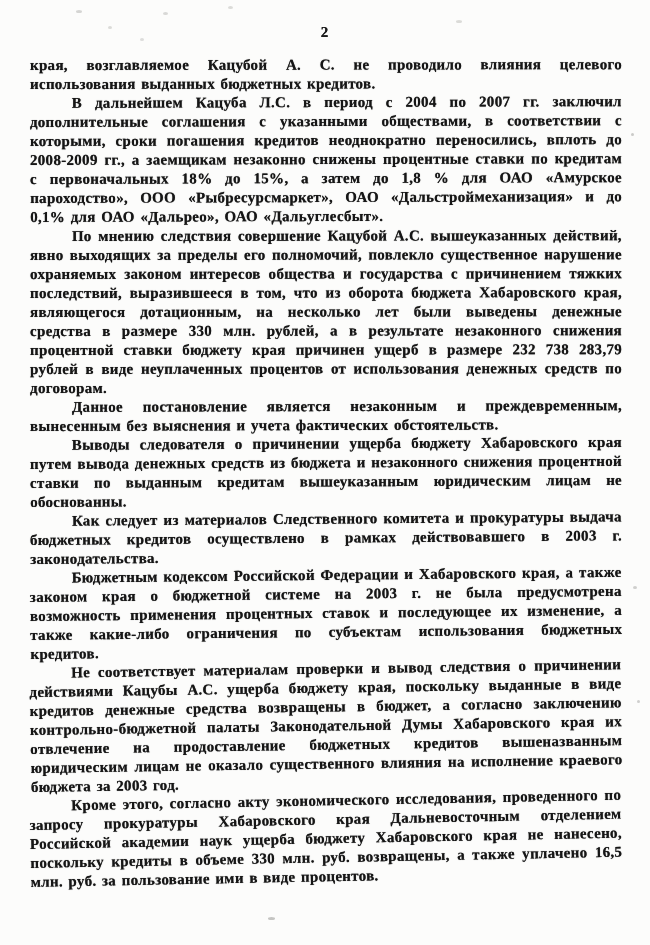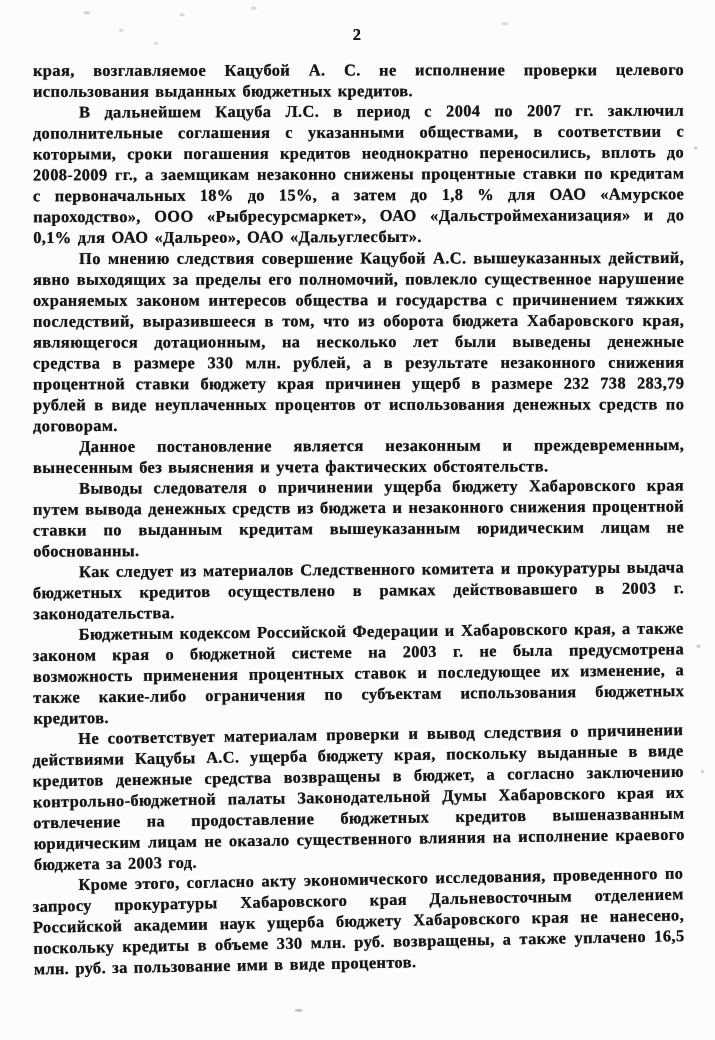--- a/index.html
+++ b/index.html
@@ -73,21 +73,21 @@
   <span class="speck" style="left:140px;top:38px;width:4px;height:3px;opacity:0.28;"></span>
   <span class="speck" style="left:456px;top:20px;width:6px;height:3px;opacity:0.3;"></span>
   <span class="speck" style="left:631px;top:133px;width:3px;height:3px;opacity:0.45;"></span>
   <span class="speck" style="left:633px;top:586px;width:4px;height:3px;opacity:0.4;"></span>
   <span class="speck" style="left:637px;top:700px;width:3px;height:3px;opacity:0.4;"></span>
   <span class="speck" style="left:268px;top:917px;width:7px;height:3px;opacity:0.5;"></span>
 
   <div class="page-number">2</div>
 
   <div class="text-block">
-    <p class="para tilt-0">края, возглавляемое Кацубой А. С. не исполнение проверки целевого использования выданных бюджетных кредитов.</p>
+    <p class="para tilt-0">края, возглавляемое Кацубой А. С. не проводило влияния целевого использования выданных бюджетных кредитов.</p>
     <p class="para indent tilt-1">В дальнейшем Кацуба Л.С. в период с 2004 по 2007 гг. заключил дополнительные соглашения с указанными обществами, в соответствии с которыми, сроки погашения кредитов неоднократно переносились, вплоть до 2008-2009 гг., а заемщикам незаконно снижены процентные ставки по кредитам с первоначальных 18% до 15%, а затем до 1,8 % для ОАО «Амурское пароходство», ООО «Рыбресурсмаркет», ОАО «Дальстроймеханизация» и до 0,1% для ОАО «Дальрео», ОАО «Дальуглесбыт».</p>
     <p class="para indent tilt-0">По мнению следствия совершение Кацубой А.С. вышеуказанных действий, явно выходящих за пределы его полномочий, повлекло существенное нарушение охраняемых законом интересов общества и государства с причинением тяжких последствий, выразившееся в том, что из оборота бюджета Хабаровского края, являющегося дотационным, на несколько лет были выведены денежные средства в размере 330 млн. рублей, а в результате незаконного снижения процентной ставки бюджету края причинен ущерб в размере 232 738 283,79 рублей в виде неуплаченных процентов от использования денежных средств по договорам.</p>
     <p class="para indent tilt-1">Данное постановление является незаконным и преждевременным, вынесенным без выяснения и учета фактических обстоятельств.</p>
     <p class="para indent tilt-2">Выводы следователя о причинении ущерба бюджету Хабаровского края путем вывода денежных средств из бюджета и незаконного снижения процентной ставки по выданным кредитам вышеуказанным юридическим лицам не обоснованны.</p>
     <p class="para indent tilt-3">Как следует из материалов Следственного комитета и прокуратуры выдача бюджетных кредитов осуществлено в рамках действовавшего в 2003 г. законодательства.</p>
     <p class="para indent tilt-4">Бюджетным кодексом Российской Федерации и Хабаровского края, а также законом края о бюджетной системе на 2003 г. не была предусмотрена возможность применения процентных ставок и последующее их изменение, а также какие-либо ограничения по субъектам использования бюджетных кредитов.</p>
     <p class="para indent tilt-5">Не соответствует материалам проверки и вывод следствия о причинении действиями Кацубы А.С. ущерба бюджету края, поскольку выданные в виде кредитов денежные средства возвращены в бюджет, а согласно заключению контрольно-бюджетной палаты Законодательной Думы Хабаровского края их отвлечение на продоставление бюджетных кредитов вышеназванным юридическим лицам не оказало существенного влияния на исполнение краевого бюджета за 2003 год.</p>
     <p class="para indent tilt-6">Кроме этого, согласно акту экономического исследования, проведенного по запросу прокуратуры Хабаровского края Дальневосточным отделением Российской академии наук ущерба бюджету Хабаровского края не нанесено, поскольку кредиты в объеме 330 млн. руб. возвращены, а также уплачено 16,5 млн. руб. за пользование ими в виде процентов.</p>
   </div>
 

